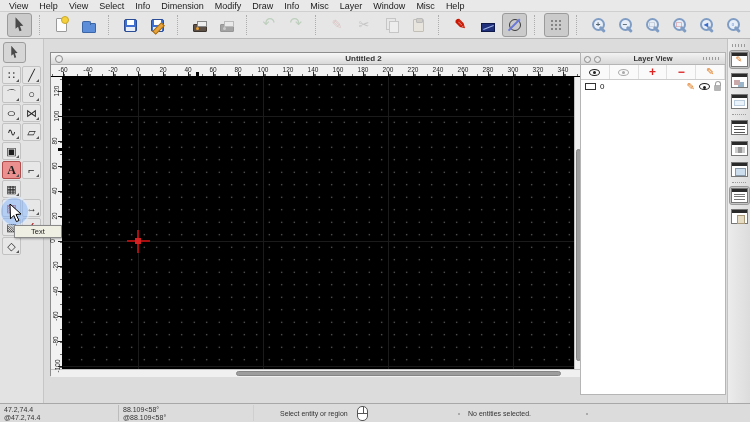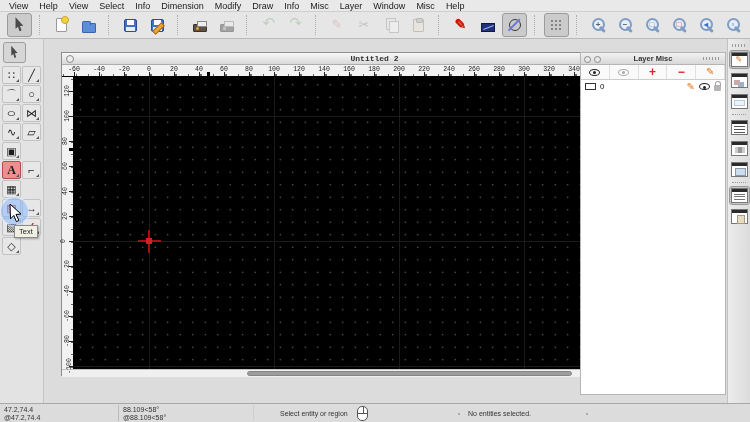--- a/index.html
+++ b/index.html
@@ -78,24 +78,24 @@
     display:flex; align-items:center; justify-content:center; font-size:11px; color:#1c1c1c; }
   .ltb::after { content:""; position:absolute; right:1px; bottom:1px; border-left:3px solid transparent; border-bottom:3px solid #555; }
   .ltb.m-text { background:#ec8f8f; border-color:#b24d4d; font-family:"Liberation Serif",serif; font-weight:bold; font-size:12px; }
   .ltb .g.m-ellipse { display:inline-block; transform:scaleX(1.5); }
   .ltb .g.m-red { color:#b22222; }
   .lt-empty { width:19px; height:18px; }
   .halo { position:absolute; left:1px; top:159px; width:27px; height:27px; border-radius:50%;
     background:rgba(130,180,255,.5); box-shadow:0 0 0 2px rgba(220,235,255,.5); pointer-events:none; z-index:5; }
   .cursor-svg { position:absolute; left:9px; top:165px; z-index:7; }
   .tooltip { position:absolute; left:14px; top:186px; z-index:6; background:#f0efe4; border:1px solid #8a8a8a;
-    box-shadow:1px 1px 2px rgba(0,0,0,.3); font-size:7.5px; color:#222; padding:1px 4px; white-space:nowrap; }
-
-  
-  .docwin { position:absolute; left:61px; top:13px; width:627px; height:324px; border:1px solid #8d8d8d; background:#f1f1f1;font-family:Liberation Mono, monospace; }
+    box-shadow:1px 1px 2px rgba(0,0,0,.3); font-size:7.5px; color:#222; padding:1px 16px; white-space:nowrap; }
+
+  
+  .docwin { position:absolute; left:50px; top:13px; width:627px; height:324px; border:1px solid #8d8d8d; background:#f1f1f1; }
   .dtitle { position:relative; height:12px; background:linear-gradient(#f7f7f7,#d9d9d9); border-bottom:1px solid #adadad;
     text-align:center; font-size:8px; font-weight:bold; color:#333; line-height:12px; }
   .dclose { position:absolute; left:4px; top:2px; width:8px; height:8px; border-radius:50%; background:#ededed; border:1px solid #8a8a8a; }
   .hruler { position:relative; height:12px; background:#f2f2f2; border-bottom:1px solid #000;
     background-image:repeating-linear-gradient(to right, #666 0 1px, transparent 1px 12.5px);
     background-size:100% 3px; background-position:0.5px 9px; background-repeat:no-repeat; }
   .hlab { position:absolute; top:1px; transform:translateX(-50%); font-size:6.5px; color:#222; }
   .htick { position:absolute; bottom:0; width:1px; height:4px; background:#222; }
   .hmark { position:absolute; bottom:0; width:3px; height:4px; background:#000; }
   .drow { position:relative; display:flex; height:292px; }
@@ -453,21 +453,21 @@
         </div>
         <div class="gridscale">10 &lt; 100</div>
       </div>
     </div>
 
 
     <div class="layerpanel">
       <div class="lphead">
         <span class="lpdot d1"></span>
         <span class="lpdot d2"></span>
-        <span class="lptitle">Layer Misc</span>
+        <span class="lptitle">Layer View</span>
         <span class="lphandle"></span>
       </div>
       <div class="lptools">
         <div>
             <span class="i-eye"></span>
           </div>
         <div>
             <span class="i-eye gray"></span>
           </div>
         <div>

